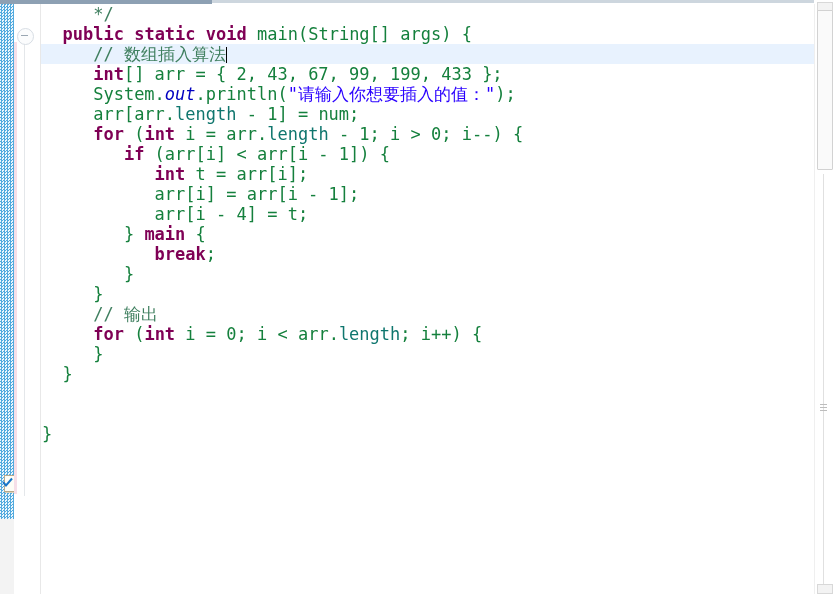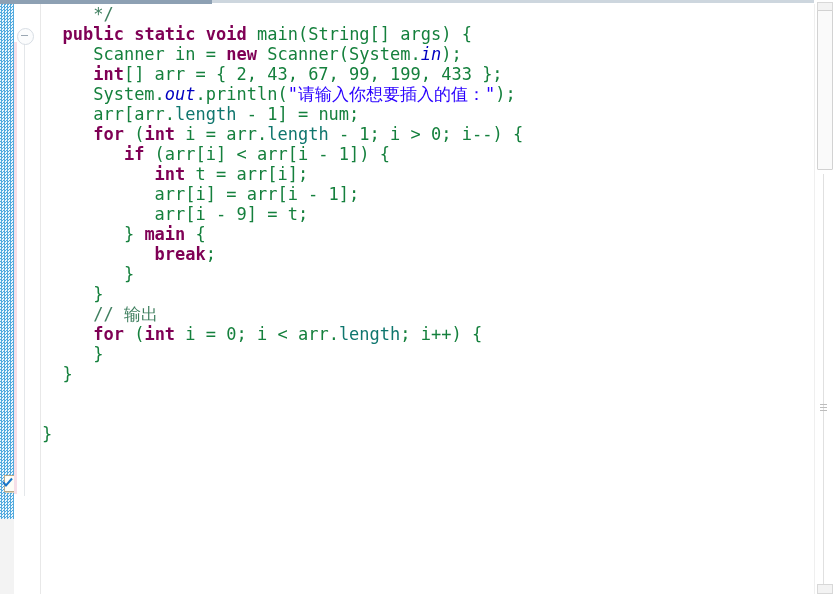--- a/index.html
+++ b/index.html
@@ -240,29 +240,29 @@
 
   <div class="fold-gutter">
     <div class="pinkband"></div>
     <div class="fold-line"></div>
     <div class="fold-marker"></div>
   </div>
 
   <div class="code-area" id="code-area">
       <div class="line"><span class="plain">     </span><span class="cmt">*/</span></div>
       <div class="line"><span class="plain">  </span><span class="kw">public</span><span class="plain"> </span><span class="kw">static</span><span class="plain"> </span><span class="kw">void</span><span class="plain"> main(String[] args) {</span></div>
-      <div class="line"><span class="plain">     </span><span class="plain">Scanner in = </span><span class="kw">new</span><span class="plain"> Scanner(System.</span><span class="statfld">in</span><span class="plain">);</span></div>
+      <div class="line current"><span class="plain">     </span><span class="cmt">// 数组插入算法</span><span class="caret"></span></div>
       <div class="line"><span class="plain">     </span><span class="kw">int</span><span class="plain">[] arr = { 2, 43, 67, 99, 199, 433 };</span></div>
       <div class="line"><span class="plain">     </span><span class="plain">System.</span><span class="statfld">out</span><span class="plain">.println(</span><span class="str">"请输入你想要插入的值："</span><span class="plain">);</span></div>
       <div class="line"><span class="plain">     </span><span class="plain">arr[arr.</span><span class="field">length</span><span class="plain"> - 1] = num;</span></div>
       <div class="line"><span class="plain">     </span><span class="kw">for</span><span class="plain"> (</span><span class="kw">int</span><span class="plain"> i = arr.</span><span class="field">length</span><span class="plain"> - 1; i &gt; 0; i--) {</span></div>
       <div class="line"><span class="plain">        </span><span class="kw">if</span><span class="plain"> (arr[i] &lt; arr[i - 1]) {</span></div>
       <div class="line"><span class="plain">           </span><span class="kw">int</span><span class="plain"> t = arr[i];</span></div>
       <div class="line"><span class="plain">           </span><span class="plain">arr[i] = arr[i - 1];</span></div>
-      <div class="line"><span class="plain">           </span><span class="plain">arr[i - 9] = t;</span></div>
+      <div class="line"><span class="plain">           </span><span class="plain">arr[i - 4] = t;</span></div>
       <div class="line"><span class="plain">        </span><span class="plain">} </span><span class="kw">main</span><span class="plain"> {</span></div>
       <div class="line"><span class="plain">           </span><span class="kw">break</span><span class="plain">;</span></div>
       <div class="line"><span class="plain">        </span><span class="plain">}</span></div>
       <div class="line"><span class="plain">     </span><span class="plain">}</span></div>
       <div class="line"><span class="plain">     </span><span class="cmt">// 输出</span></div>
       <div class="line"><span class="plain">     </span><span class="kw">for</span><span class="plain"> (</span><span class="kw">int</span><span class="plain"> i = 0; i &lt; arr.</span><span class="field">length</span><span class="plain">; i++) {</span></div>
       <div class="line"><span class="plain">     </span><span class="plain">}</span></div>
       <div class="line"><span class="plain">  </span><span class="plain">}</span></div>
       <div class="line"></div>
       <div class="line"></div>

